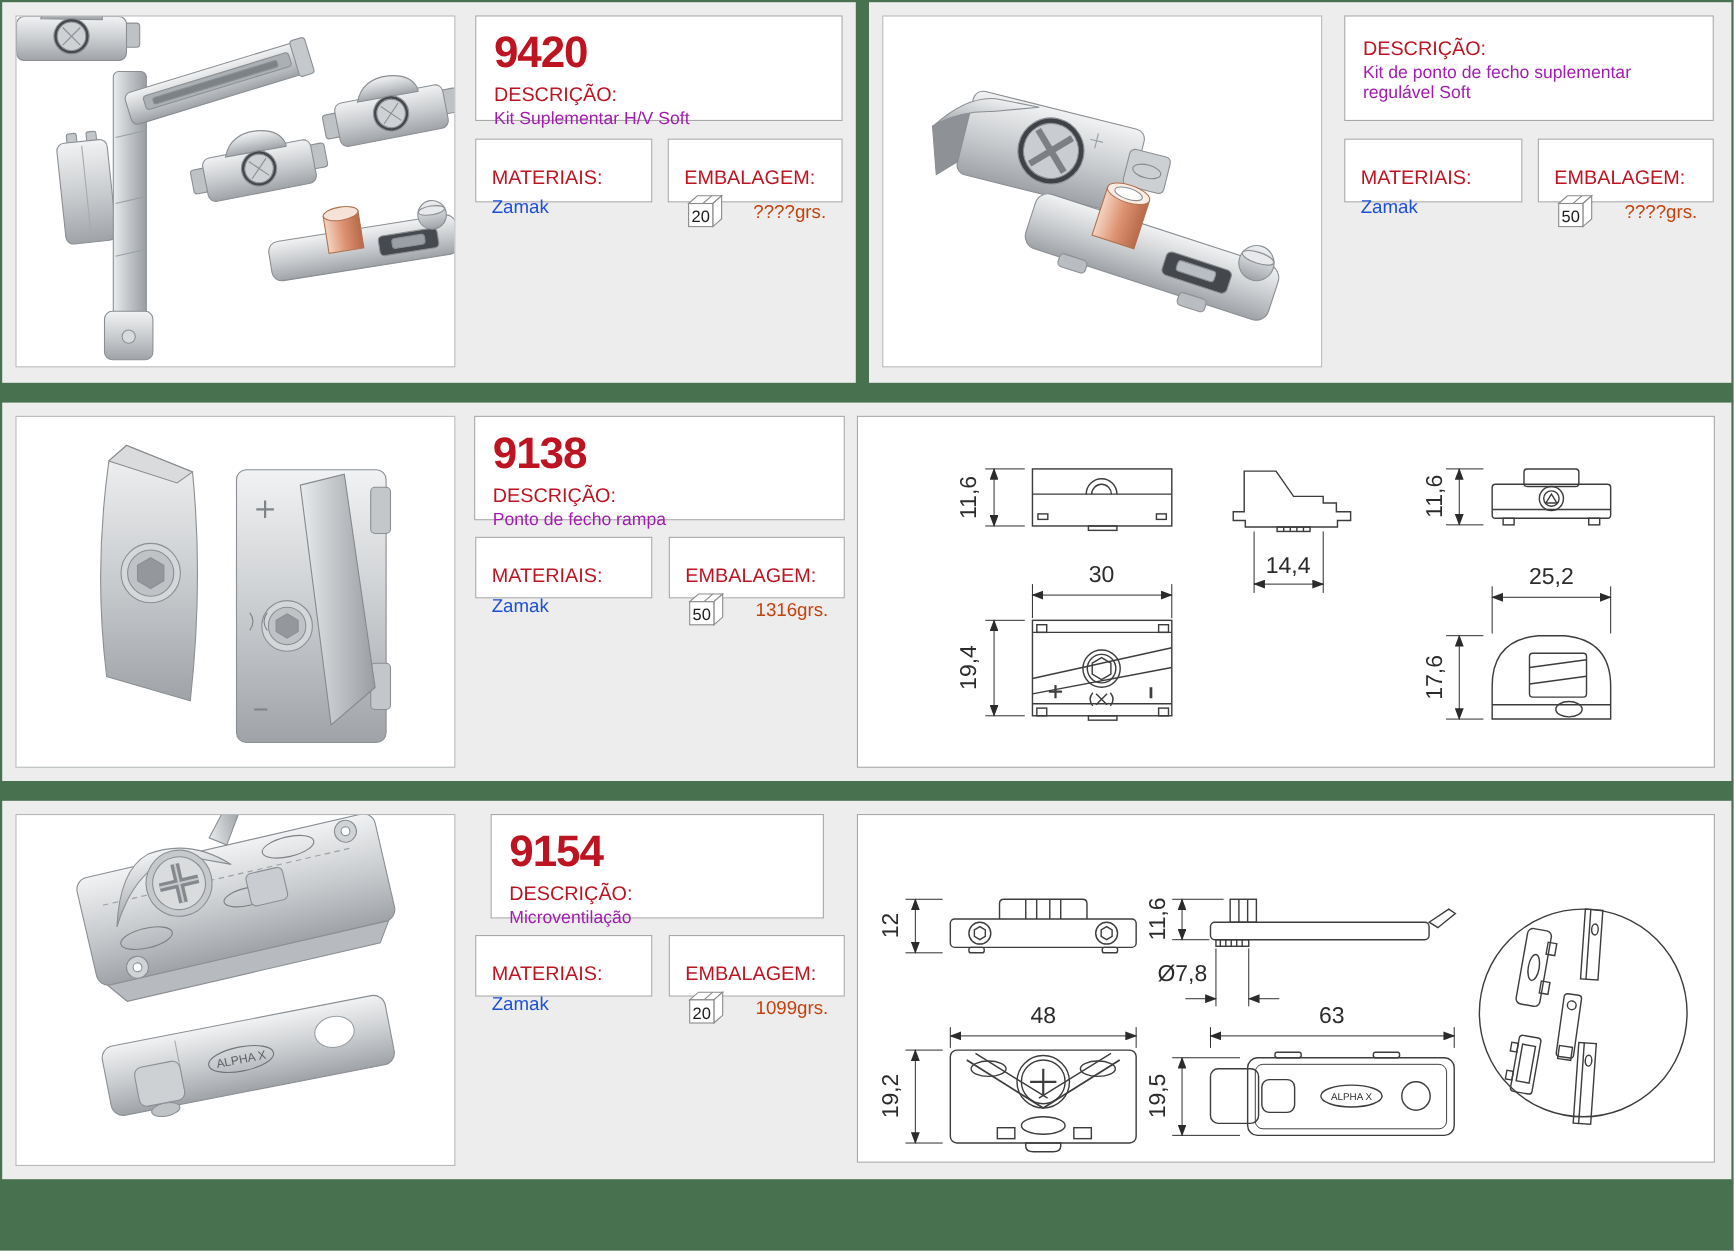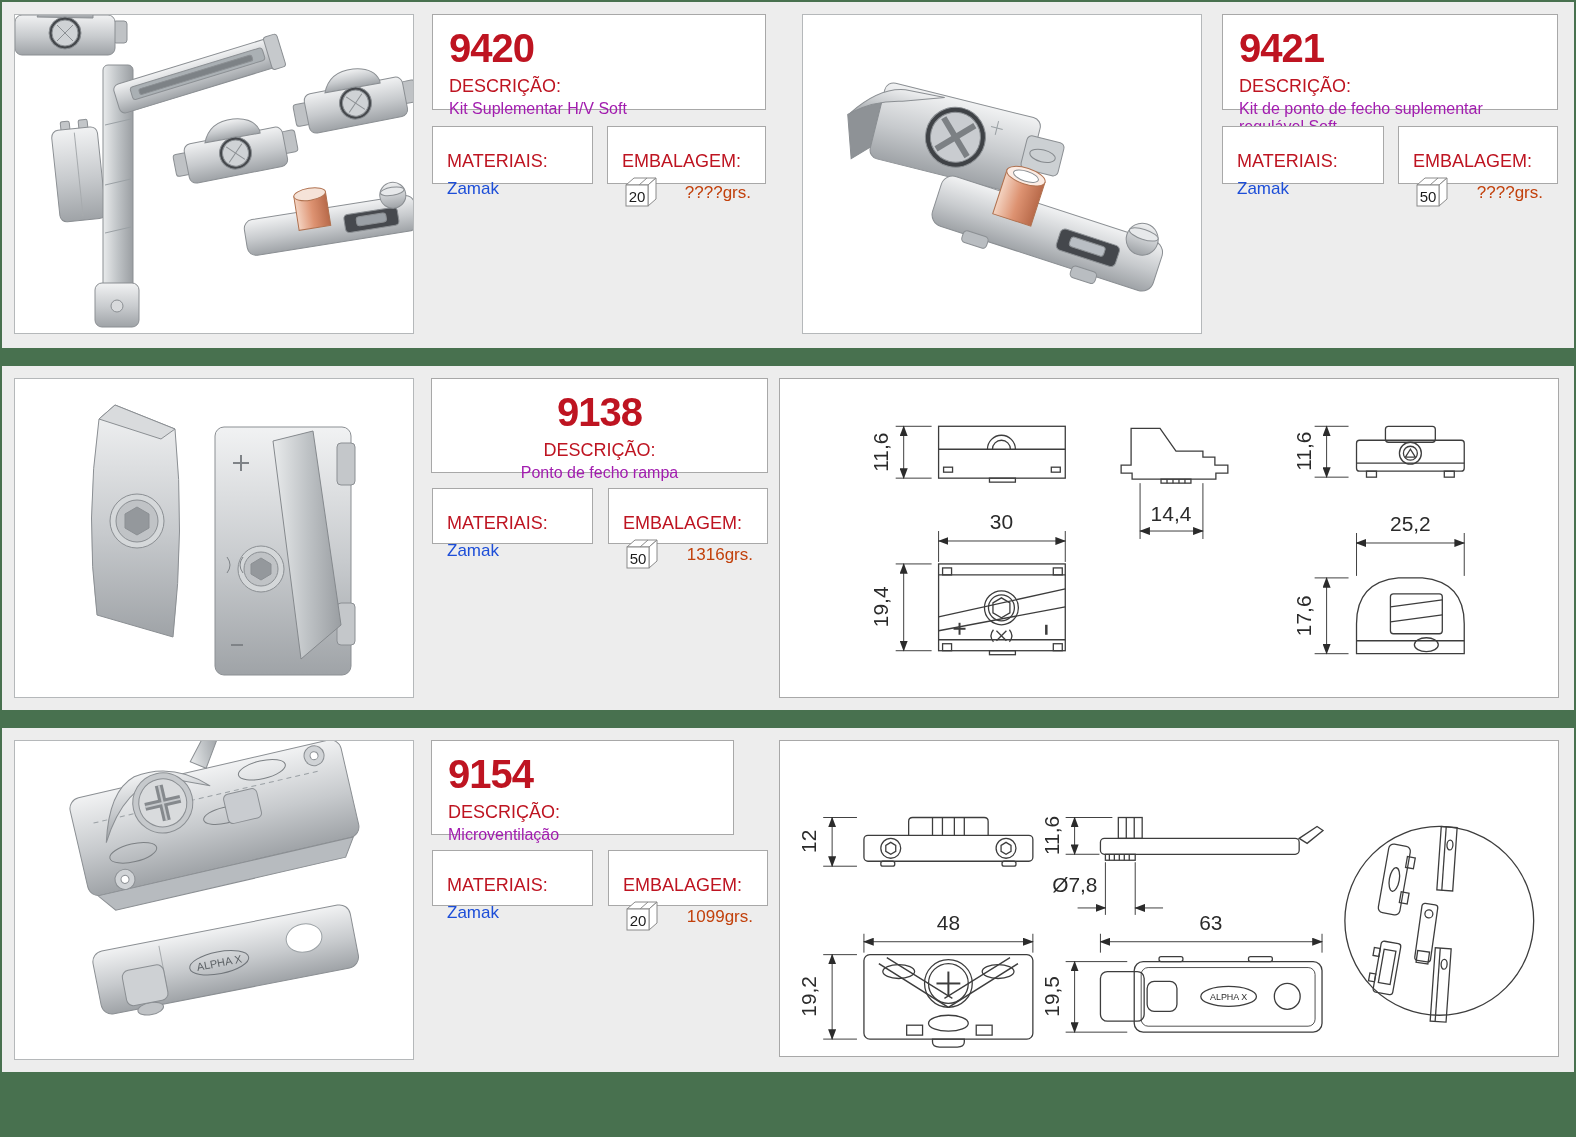--- a/index.html
+++ b/index.html
@@ -39,21 +39,21 @@
     <linearGradient id="gcu" x1="0" y1="0" x2="1" y2="0">
       <stop offset="0" stop-color="#f4d4c2"></stop>
         <stop offset="0.5" stop-color="#dd9271"></stop>
         <stop offset="1" stop-color="#b86a4a"></stop>
     </linearGradient>
   </defs>
 </svg>
 
 <div class="stage">
 
-  <div class="panel" style="left:2px;top:2px;width:776px;height:346px;padding-left:12px;">
+  <div class="panel" style="left:2px;top:2px;width:776px;height:346px;">
     <div class="whitebox photobox" style="left:12px;top:12px;width:400px;height:320px;">
       <svg width="398" height="318" viewBox="0 0 398 318">
         <g stroke="#8b8f93" stroke-width="1">
 
           <g transform="translate(36,116) rotate(-6)">
             <rect x="10" y="-8" width="9" height="16" rx="2" fill="#c3c6c9"></rect>
             <rect x="28" y="-8" width="9" height="16" rx="2" fill="#c3c6c9"></rect>
             <rect x="0" y="0" width="46" height="92" rx="7" fill="url(#gmv)"></rect>
             <line x1="23" y1="4" x2="23" y2="88" stroke="#a7abae"></line>
           </g>
@@ -153,21 +153,20 @@
             <circle cx="208" cy="2" r="16" fill="url(#gmv)"></circle>
             <ellipse cx="208" cy="-3" rx="15" ry="5" fill="#e7e9eb"></ellipse>
             <rect x="58" y="-22" width="40" height="46" fill="url(#gcu)" stroke="#b0714f"></rect>
             <ellipse cx="78" cy="-22" rx="20" ry="8" fill="#fbece4" stroke="#b0714f"></ellipse>
             <ellipse cx="78" cy="-22" rx="13" ry="5" fill="#ffffff"></ellipse>
           </g>
         </g>
       </svg>
     </div>
     <div class="whitebox titlebox" style="left:432px;top:12px;width:336px;height:96px;">
-      <div class="code">9421</div>
       <div class="redlabel">DESCRIÇÃO:</div>
       <div class="desc">Kit de ponto de fecho suplementar regulável Soft</div>
     </div>
     <div class="whitebox smallbox" style="left:432px;top:124px;width:162px;height:58px;">
       <div class="redlabel">MATERIAIS:</div>
       <div class="value">Zamak</div>
     </div>
     <div class="whitebox smallbox" style="left:608px;top:124px;width:160px;height:58px;">
       <div class="redlabel">EMBALAGEM:</div>
       <div class="embrow">
@@ -207,21 +206,21 @@
             <circle cx="46" cy="162" r="17" fill="#c0c3c6"></circle>
             <polygon points="46,151 56,157 56,167 46,173 36,167 36,157" fill="#94989c"></polygon>
             <line x1="18" y1="56" x2="34" y2="56" stroke="#7f8387" stroke-width="2"></line>
             <line x1="26" y1="48" x2="26" y2="64" stroke="#7f8387" stroke-width="2"></line>
             <path d="M12,150 q6,8 0,16 M28,150 q-6,8 0,16" fill="none" stroke="#7f8387"></path>
             <line x1="16" y1="238" x2="28" y2="238" stroke="#7f8387" stroke-width="2"></line>
           </g>
         </g>
       </svg>
     </div>
-    <div class="whitebox titlebox" style="left:429px;top:12px;width:337px;height:95px;text-align:center;">
+    <div class="whitebox titlebox" style="left:429px;top:12px;width:337px;height:95px;">
       <div class="code">9138</div>
       <div class="redlabel">DESCRIÇÃO:</div>
       <div class="desc">Ponto de fecho rampa</div>
     </div>
     <div class="whitebox smallbox" style="left:430px;top:122px;width:161px;height:56px;">
       <div class="redlabel">MATERIAIS:</div>
       <div class="value">Zamak</div>
     </div>
     <div class="whitebox smallbox" style="left:606px;top:122px;width:160px;height:56px;">
       <div class="redlabel">EMBALAGEM:</div>
@@ -367,21 +366,21 @@
             <line x1="68" y1="6" x2="68" y2="58" stroke="#a7abae"></line>
             <ellipse cx="48" cy="66" rx="13" ry="6" fill="#c0c3c6"></ellipse>
             <rect x="26" y="24" width="42" height="36" rx="7" fill="#ced1d4"></rect>
             <ellipse cx="212" cy="26" rx="18" ry="14" fill="#ffffff" stroke="#9aa0a4"></ellipse>
             <ellipse cx="124" cy="34" rx="30" ry="11" fill="none" stroke="#70757a"></ellipse>
             <text x="124" y="38" font-size="11" text-anchor="middle" fill="#5d6266" stroke="none">ALPHA X</text>
           </g>
         </g>
       </svg>
     </div>
-    <div class="whitebox titlebox" style="left:429px;top:12px;width:303px;height:95px;">
+    <div class="whitebox titlebox" style="left:444px;top:12px;width:303px;height:95px;">
       <div class="code">9154</div>
       <div class="redlabel">DESCRIÇÃO:</div>
       <div class="desc">Microventilação</div>
     </div>
     <div class="whitebox smallbox" style="left:430px;top:122px;width:161px;height:56px;">
       <div class="redlabel">MATERIAIS:</div>
       <div class="value">Zamak</div>
     </div>
     <div class="whitebox smallbox" style="left:606px;top:122px;width:160px;height:56px;">
       <div class="redlabel">EMBALAGEM:</div>

